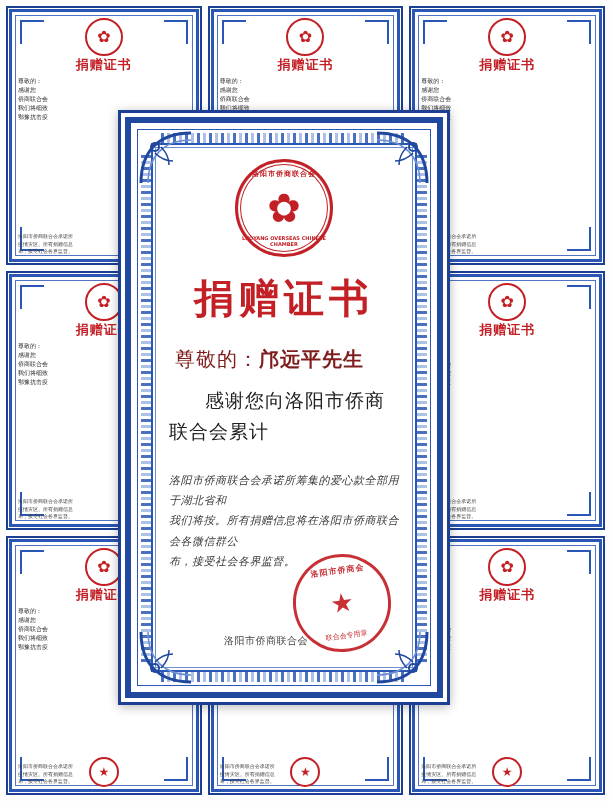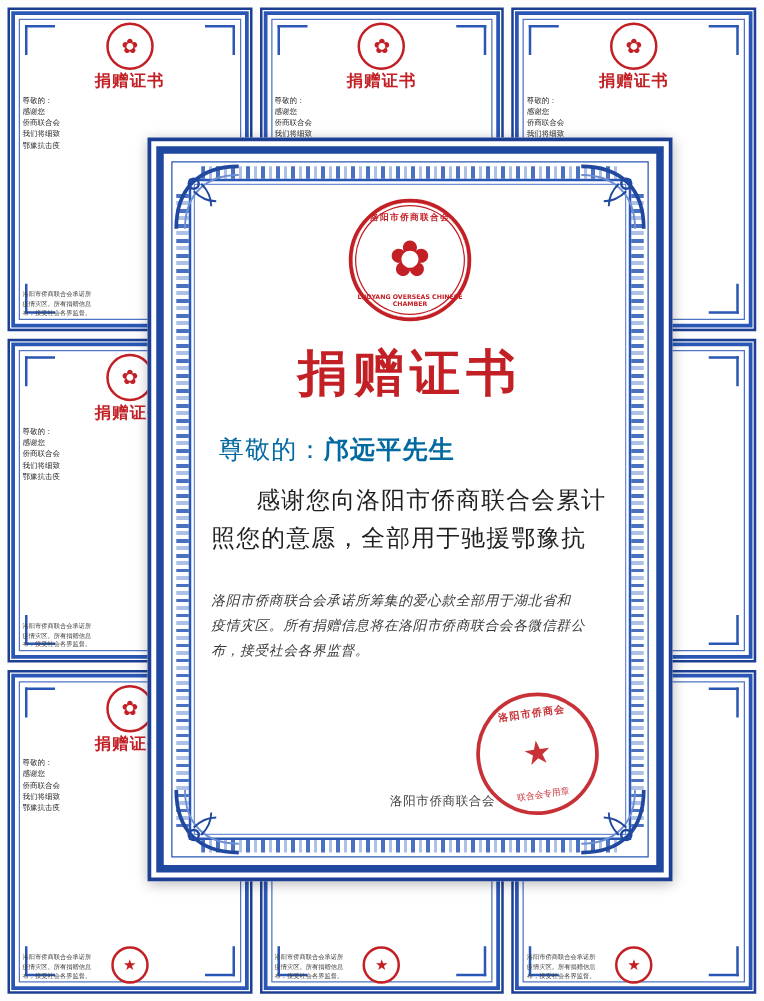--- a/index.html
+++ b/index.html
@@ -117,21 +117,21 @@
     align-items: center;
     justify-content: center;
     font-size: 12px;
   }
 
   
   #main-cert {
     position: absolute;
     left: 118px;
     top: 110px;
-    width: 420px;
+    width: 332px;
     height: 595px;
     background: #ffffff;
     box-sizing: border-box;
     border: 3px solid #1c3f94;
     box-shadow: 0 2px 10px rgba(0,0,0,0.28);
   }
   .frame-b {
     position: absolute;
     inset: 4px;
     border: 6px solid #20489f;
@@ -249,21 +249,21 @@
     color: #c32026;
     font-size: 40px;
     font-weight: bold;
     letter-spacing: 5px;
     margin-top: 14px;
     font-family: "DejaVu Serif", "Liberation Serif", serif;
   }
 
   .salutation {
     margin-top: 20px;
-    color: #0369a1;
+    color: #7f1d1d;
     font-size: 20px;
     letter-spacing: 1px;
     padding-left: 6px;
     font-family: "DejaVu Serif", "Liberation Serif", serif;
   }
   .salutation .name {
     font-weight: bold;
   }
 
   .body-text {
@@ -593,26 +593,25 @@
       </div>
 
       <div class="cert-title">捐赠证书</div>
 
       <div class="salutation">
         <span>尊敬的：</span><span class="name">邝远平先生</span>
       </div>
 
       <div class="body-text">
         <div><span class="indent"></span><span>感谢您向洛阳市侨商联合会累计</span></div>
-        <div><span>照您的意愿，全部用于驰援鄂豫抗</span></div>
       </div>
 
       <div class="note-text">
         <div>洛阳市侨商联合会承诺所筹集的爱心款全部用于湖北省和</div>
-        <div>疫情灾区。所有捐赠信息将在洛阳市侨商联合会各微信群公</div>
+        <div>我们将按。所有捐赠信息将在洛阳市侨商联合会各微信群公</div>
         <div>布，接受社会各界监督。</div>
       </div>
 
       <div class="sign-area">
         <div class="red-seal">
           <div class="arc-top">洛阳市侨商会</div>
           <div class="star">★</div>
           <div class="arc-bot">联合会专用章</div>
         </div>
         <div class="sign-name">洛阳市侨商联合会</div>

